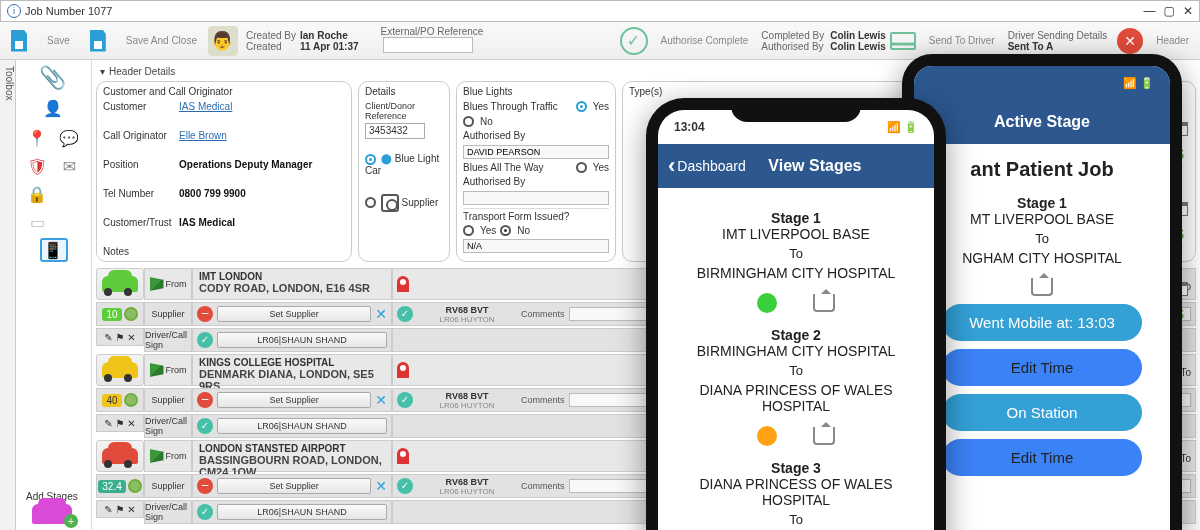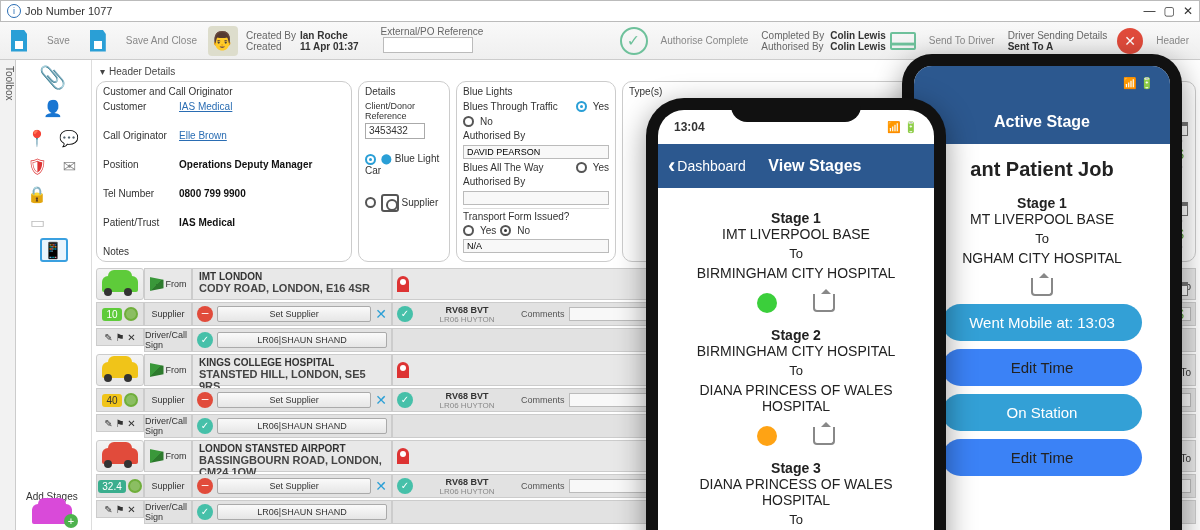--- a/index.html
+++ b/index.html
@@ -227,21 +227,21 @@
         <div class="pt">Customer and Call Originator</div>
         <div class="kv">
           <span class="k">Customer</span>
             <span class="v link">IAS Medical</span>
           <span class="k">Call Originator</span>
             <span class="v link">Elle Brown</span>
           <span class="k">Position</span>
             <span class="v">Operations Deputy Manager</span>
           <span class="k">Tel Number</span>
             <span class="v">0800 799 9900</span>
-          <span class="k">Patient/Trust</span>
+          <span class="k">Customer/Trust</span>
             <span class="v">IAS Medical</span>
           <span class="k">Notes</span>
             <span></span>
         </div>
       </div>
       <div class="panel p2">
         <div class="pt">Details</div>
         <div style="font-size:9px;margin-bottom:2px">Client/Donor Reference</div>
         <div class="ibox">3453432</div>
         <div style="margin-top:14px;font-size:10px"><span class="radio blue on"></span> <span style="color:#2a9fd6">⬤</span> <span>Blue Light Car</span></div>
@@ -340,21 +340,21 @@
   <div class="stage">
     <div class="car yellow">
             <div class="carshape"></div>
           </div>
     <div class="flagcell">
             <div class="flag"></div>
             <span style="font-size:9px">From</span>
           </div>
     <div class="loc">
             <div class="l1">KINGS COLLEGE HOSPITAL</div>
-            <div class="l2">STANSTED HILL, LONDON, SE5 9RS</div>
+            <div class="l2">DENMARK DIANA, LONDON, SE5 9RS</div>
           </div>
     <div class="rest">
             <span class="pin"></span>
             <span style="margin-left:auto"><span class="flag" style="display:inline-block"></span> To</span>
           </div>
   </div>
   <div class="subrow">
     <div class="badge">
             <span class="numb y">40</span>
             <span class="person-ic"></span>

